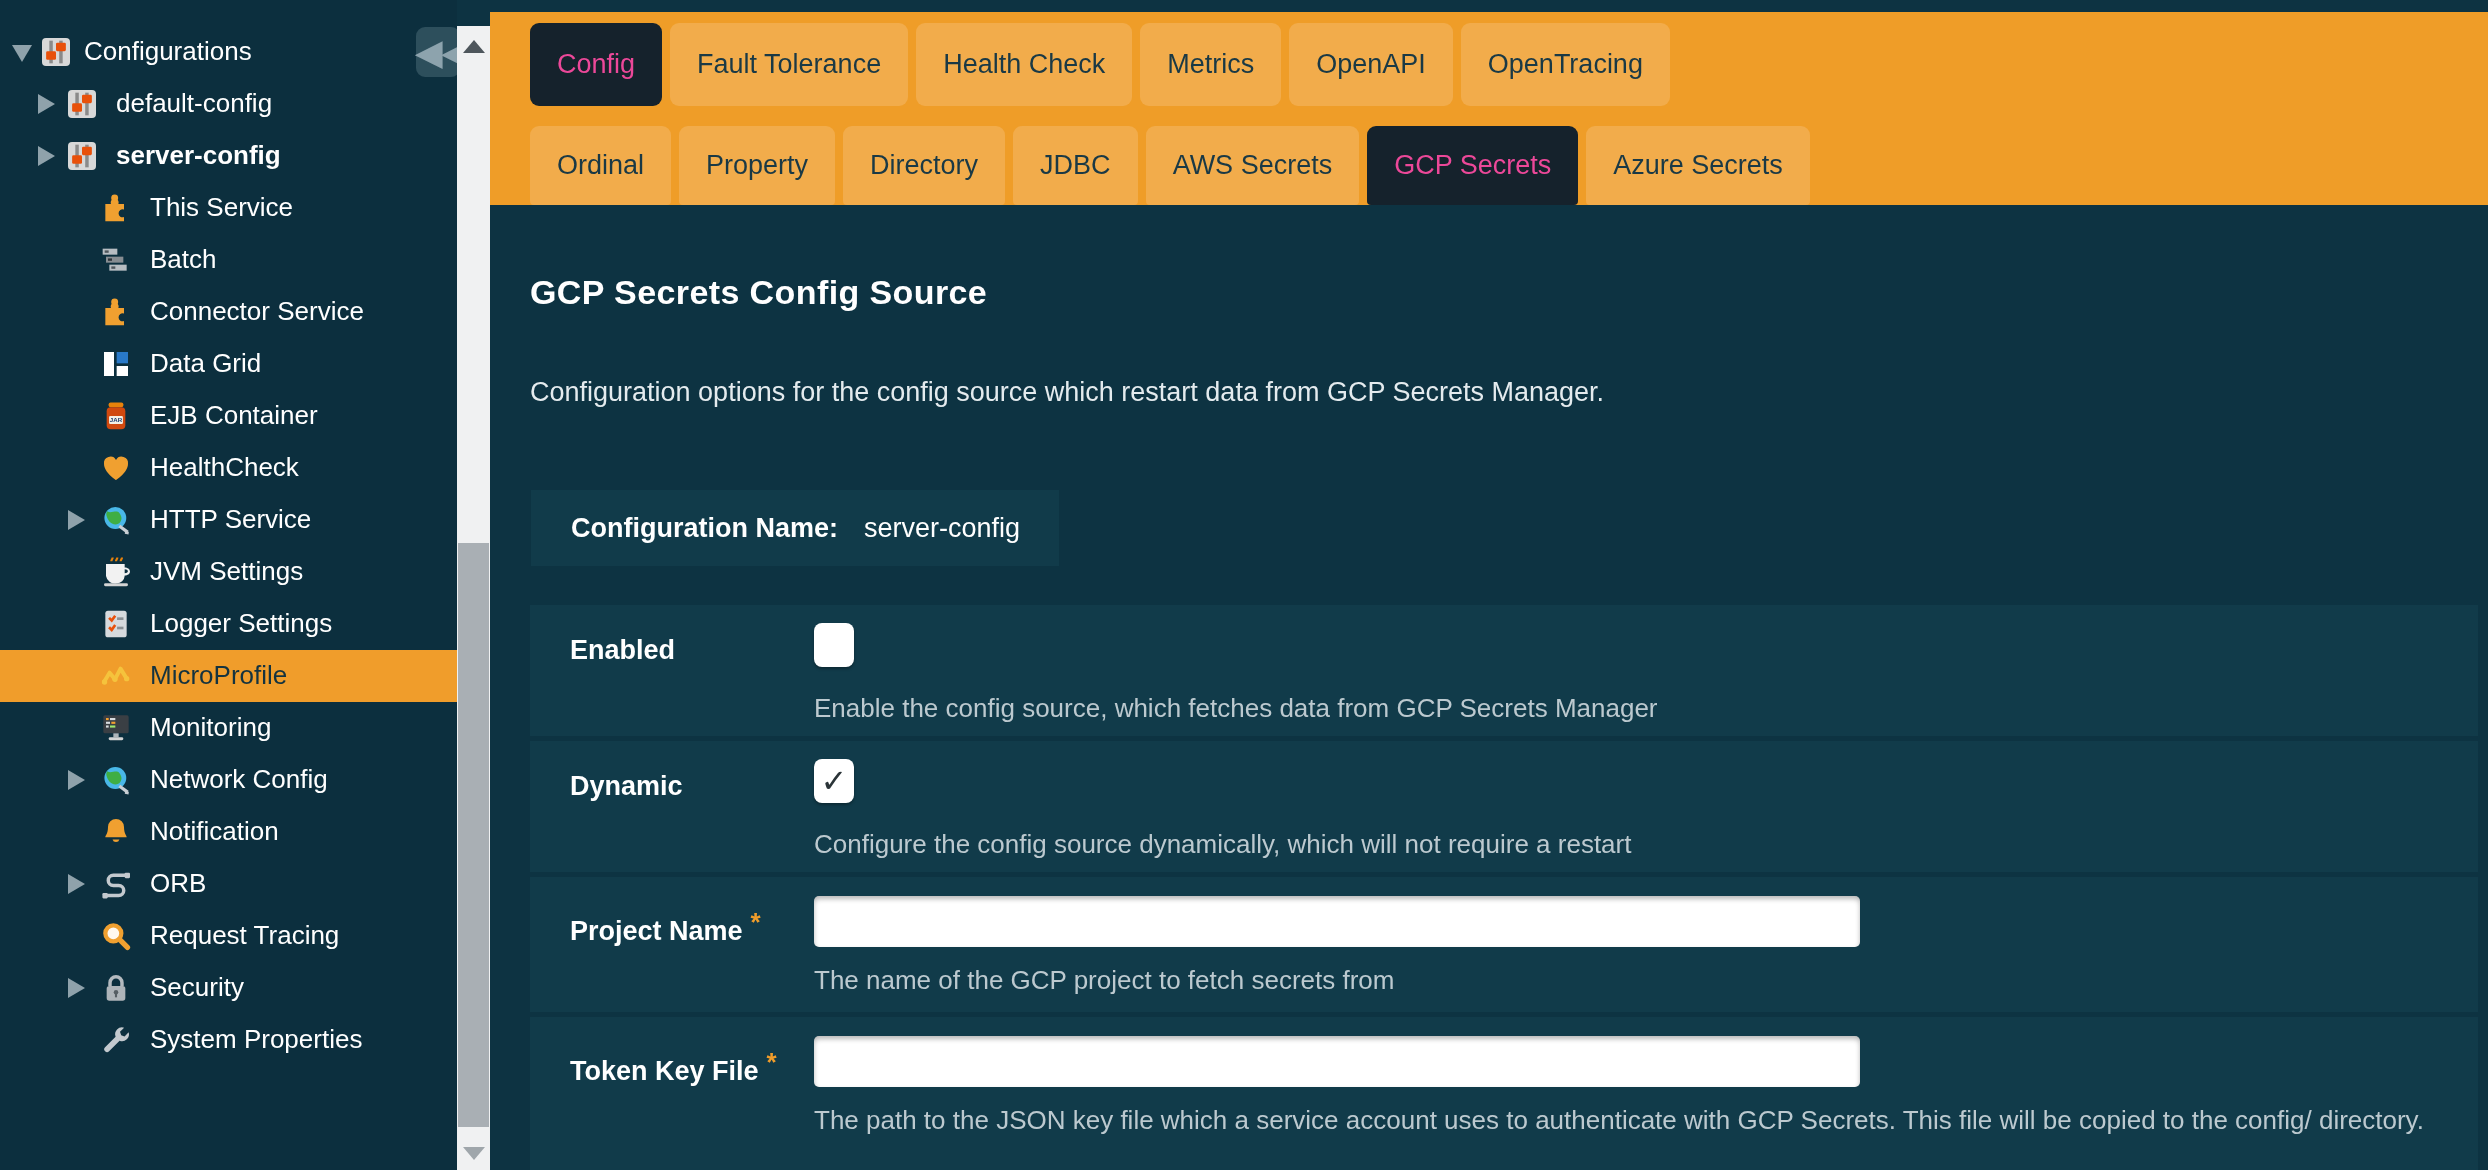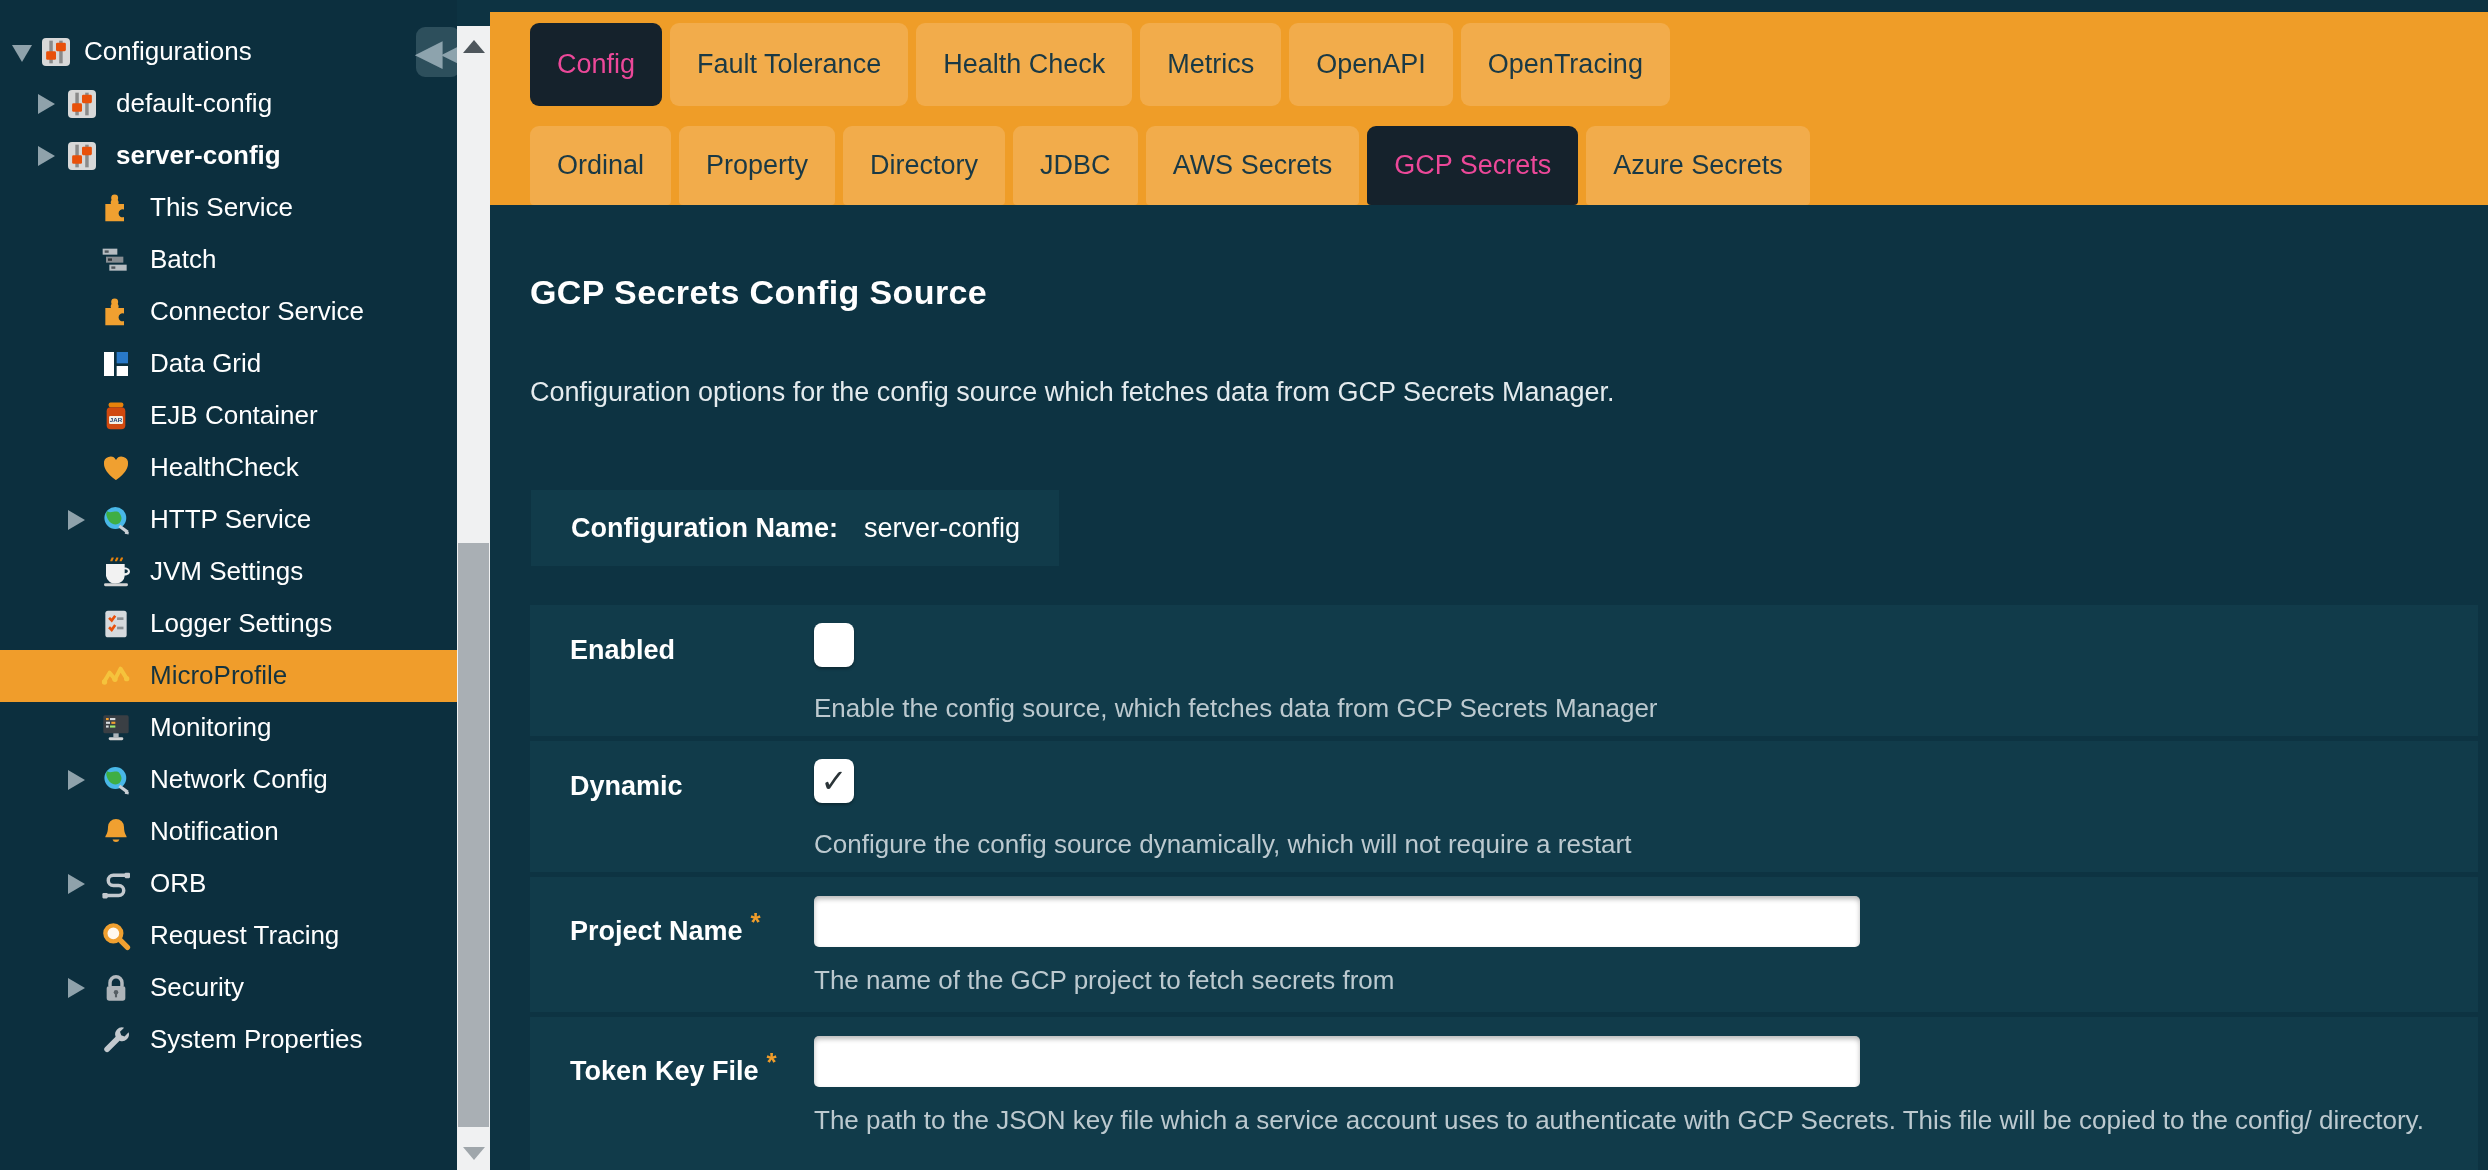--- a/index.html
+++ b/index.html
@@ -314,21 +314,21 @@
           <div class="tab">Directory</div>
           <div class="tab">JDBC</div>
           <div class="tab">AWS Secrets</div>
           <div class="tab active">GCP Secrets</div>
           <div class="tab">Azure Secrets</div>
         </nav>
     </div>
 
     <section class="content">
       <h1 class="page-title">GCP Secrets Config Source</h1>
-      <p class="page-desc">Configuration options for the config source which fetches data from GCP Secrets Manager.</p>
+      <p class="page-desc">Configuration options for the config source which restart data from GCP Secrets Manager.</p>
 
       <div class="cfgname">
         <span class="cfg-label">Configuration Name:</span>
         <span class="cfg-value">server-config</span>
       </div>
 
       <div class="form" id="form">
           <div class="frow type-checkbox">
             <div class="flabel"><span>Enabled</span></div>
             <div class="fctrl">

